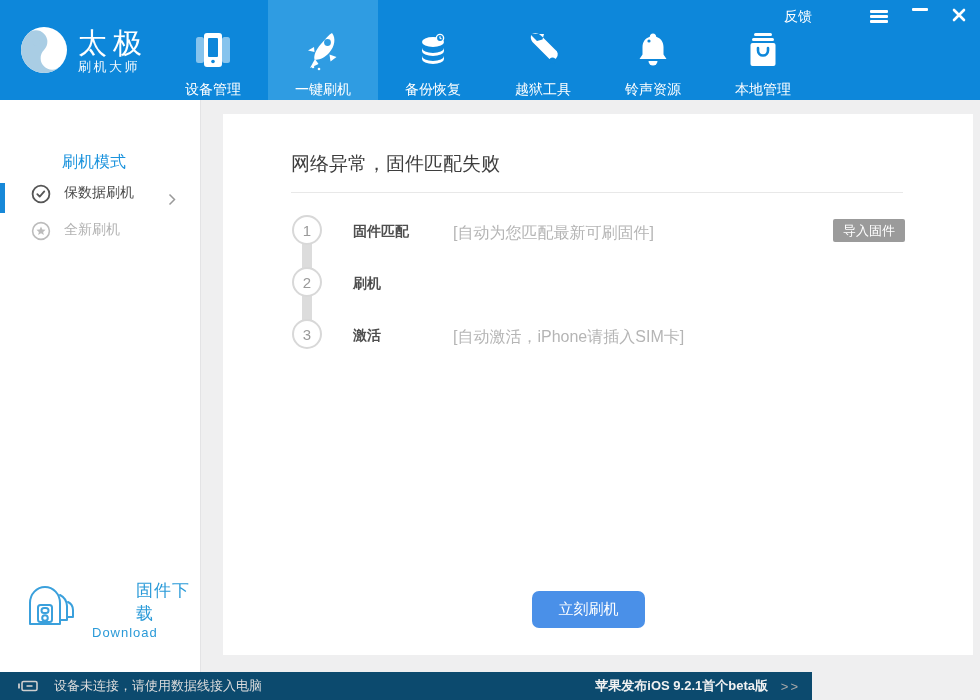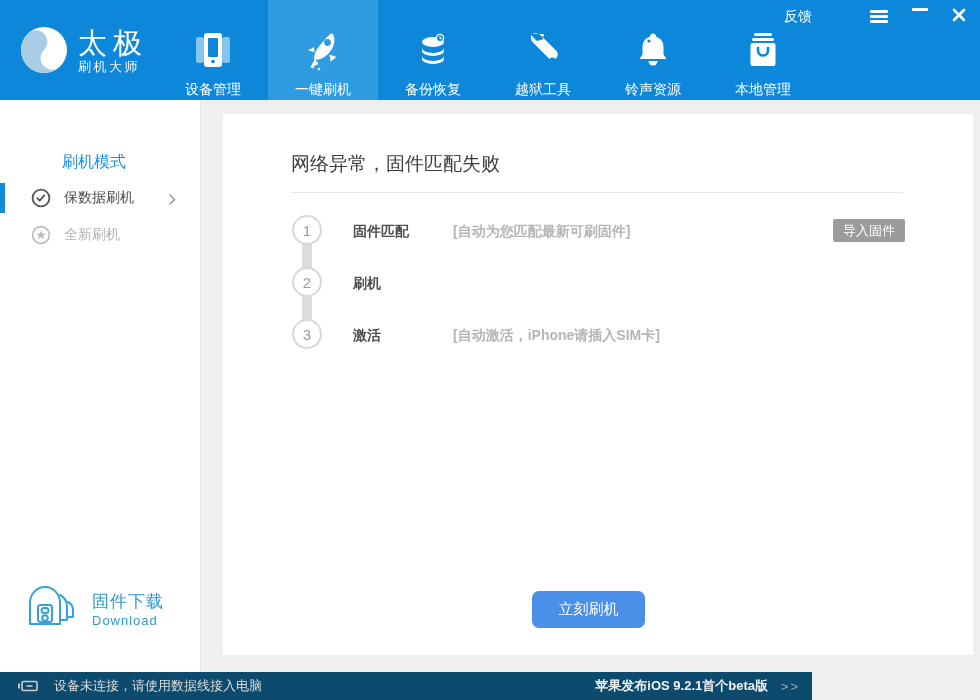--- a/index.html
+++ b/index.html
@@ -25,49 +25,49 @@
   .topbar-right { position:absolute; top:8px; right:14px; display:flex; align-items:flex-start; color:#fff; }
   .feedback { font-size:14px; margin-right:34px; cursor:pointer; }
   .win-btn { margin-left:24px; cursor:pointer; display:flex; align-items:center; }
   .hamburger div { width:18px; height:2.6px; background:#fff; border-radius:1px; margin:2.4px 0; }
   .minimize div { width:16px; height:3px; background:#fff; border-radius:1px; }
 
   
   .sidebar { position:absolute; top:100px; left:0; width:201px; height:572px; background:#fff;
              border-right:1px solid #e3e3e5; }
   .sidebar-title { position:absolute; top:52px; left:62px; font-size:16px; color:#1b93dd; }
-  .side-item { position:absolute; left:0; width:200px; height:28px; display:flex; align-items:center; cursor:pointer; }
+  .side-item { position:absolute; left:0; width:200px; height:28px; display:flex; align-items:flex-start; cursor:pointer; }
   .side-item .label { margin-left:13px; font-size:14px; }
   .side-item-1 { top:84px; }
   .side-item-1 .label { color:#4a4a4a; }
   .side-item-2 { top:121px; }
   .side-item-2 .label { color:#b2b2b2; }
   .active-bar { position:absolute; left:0; top:83px; width:5px; height:30px; background:#1788d8; }
   .side-icon { margin-left:31px; display:flex; }
   .chevron { position:absolute; right:24px; top:8px; }
 
   .fw-download { position:absolute; left:24px; bottom:32px; display:flex; align-items:center; cursor:pointer; }
   .fw-text { margin-left:12px; color:#2a9ad8; }
-  .fw-cn { font-size:17px; letter-spacing:1px; }
+  .fw-cn { font-size:17px; letter-spacing:1px;margin-left:44px; }
   .fw-en { font-size:13px; letter-spacing:1px; }
 
   
   .main-card { position:absolute; left:215px; top:114px; width:750px; height:541px; background:#fff;margin-left:8px; }
   .card-title { position:absolute; left:68px; top:37px; font-size:19px; color:#3e3e3e; }
   .divider { position:absolute; left:68px; top:78px; width:612px; height:1px; background:#e8e8e8; }
 
   .step-circle { position:absolute; left:69px; width:30px; height:30px; background:#fff;
                  border:2px solid #d8d8d8; border-radius:50%; color:#9a9a9a; font-size:15px;
                  display:flex; align-items:center; justify-content:center; z-index:2; }
   .sc-1 { top:101px; } .sc-2 { top:153px; } .sc-3 { top:205px; }
   .connector { position:absolute; left:79px; width:10px; background:#dcdcdc; border-radius:5px; z-index:1; }
   .cn-1 { top:124px; height:36px; } .cn-2 { top:176px; height:36px; }
 
   .step-label { position:absolute; left:130px; font-size:14px; font-weight:bold; color:#4f4f4f; }
-  .step-desc  { position:absolute; left:230px; font-size:14px; color:#b5b5b5;font-weight:bold; }
+  .step-desc  { position:absolute; left:230px; font-size:16px; color:#b5b5b5; }
   .sl-1 { top:109px; } .sl-2 { top:161px; } .sl-3 { top:213px; }
 
   .import-btn { position:absolute; left:610px; top:105px; width:72px; height:23px; background:#9b9b9b;
                 color:#fff; font-size:13px; display:flex; align-items:center; justify-content:center;
                 border-radius:2px; cursor:pointer; }
   .flash-btn { position:absolute; left:309px; top:477px; width:113px; height:37px; background:#4a90e8;
                color:#fff; font-size:15px; display:flex; align-items:center; justify-content:center;
                border-radius:7px; cursor:pointer; }
 
   

